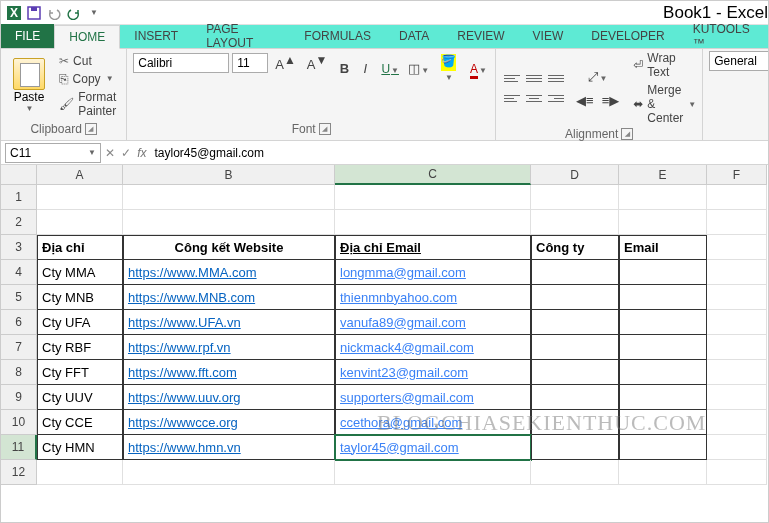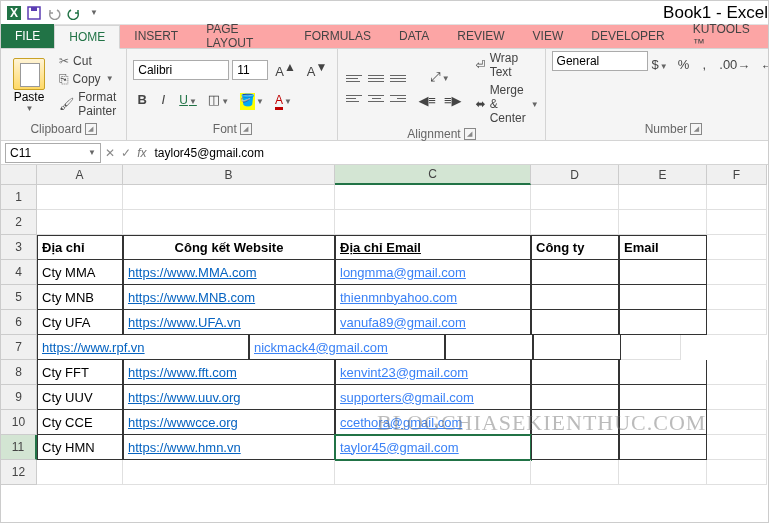--- a/index.html
+++ b/index.html
@@ -1,21 +1,21 @@
 <!DOCTYPE html>
 <html><head>
 <meta charset="utf-8">
 <style>
 *{margin:0;padding:0;box-sizing:border-box;font-family:"Segoe UI",Tahoma,sans-serif;font-size:12px}
 body{background:#fff;width:769px;height:523px;overflow:hidden;border:1px solid #ccc}
 .titlebar{height:24px;background:#fff;display:flex;align-items:center;border-bottom:1px solid #e1e1e1}
 .qat{display:flex;align-items:center;gap:2px;padding:0 4px}
 .qat-icon{width:18px;height:18px;display:flex;align-items:center;justify-content:center;cursor:pointer}
 .title-text{flex:1;text-align:right;color:#000000;font-size:17px}
-.tabs{height:24px;background:#fca5a5;display:flex;align-items:flex-end;border-bottom:1px solid #d4d4d4}
+.tabs{height:24px;background:#5eead4;display:flex;align-items:flex-end;border-bottom:1px solid #d4d4d4}
 .file-tab{background:#217346;color:#fff;padding:4px 14px;font-size:12px;height:24px;display:flex;align-items:center}
 .tab{padding:4px 14px;color:#444;font-size:12px;height:24px;display:flex;align-items:center;cursor:pointer}
 .tab.active{color:#217346;border:1px solid #d4d4d4;border-bottom:1px solid #f5f5f5;background:#f5f5f5;position:relative;top:1px}
 .ribbon{height:92px;background:#f5f5f5;display:flex;border-bottom:1px solid #d4d4d4}
 .ribbon-group{border-right:1px solid #d4d4d4;display:flex;flex-direction:column;padding:2px 6px}
 .group-content{flex:1;display:flex;align-items:center}
 .group-label{text-align:center;color:#666;font-size:11px;padding:2px 0;display:flex;align-items:center;justify-content:center;gap:3px}
 .paste-btn{display:flex;flex-direction:column;align-items:center;padding:2px 6px;cursor:pointer}
 .paste-icon{width:32px;height:32px;background:linear-gradient(#fff4d6,#ffd966);border:1px solid #c9a227;border-radius:2px;position:relative}
 .paste-icon::after{content:"";position:absolute;top:4px;left:6px;width:18px;height:22px;background:#fff;border:1px solid #999}
@@ -136,21 +136,21 @@
           </div>
       </div>
     </div>
     <div class="group-label">
         <span>Clipboard</span>
         <span class="dialog-launcher">◢</span>
       </div>
   </div>
 
   <div class="ribbon-group">
-    <div class="group-content" style="flex-direction:column;align-items:flex-start;gap:4px;justify-content:center">
+    <div class="group-content" style="flex-direction:row;align-items:flex-start;gap:4px;justify-content:center">
       <div class="font-row">
         <input class="font-select font-name" value="Calibri" style="">
         <input class="font-select font-size" value="11" style="">
         <span class="btn-sm">A<sup>▲</sup></span>
         <span class="btn-sm">A<sup>▼</sup></span>
       </div>
       <div class="font-row">
         <span class="btn-sm" style="font-weight:700">B</span>
         <span class="btn-sm" style="font-style:italic">I</span>
         <span class="btn-sm underline"><span>U</span><span class="dd">▼</span></span>
@@ -326,20 +326,21 @@
       </div>
     <div class="row">
         <div class="cell cA bordered">Cty UFA</div>
         <div class="cell cB bordered link">https://www.UFA.vn</div>
         <div class="cell cC bordered email">vanufa89@gmail.com</div>
         <div class="cell cD bordered"></div>
         <div class="cell cE bordered"></div>
         <div class="cell cF"></div>
       </div>
     <div class="row">
+        <div class="cell cA bordered">Cty RBF</div>
         <div class="cell cB bordered link">https://www.rpf.vn</div>
         <div class="cell cC bordered email">nickmack4@gmail.com</div>
         <div class="cell cD bordered"></div>
         <div class="cell cE bordered"></div>
         <div class="cell cF"></div>
       </div>
     <div class="row">
         <div class="cell cA bordered">Cty FFT</div>
         <div class="cell cB bordered link">https://www.fft.com</div>
         <div class="cell cC bordered email">kenvint23@gmail.com</div>

